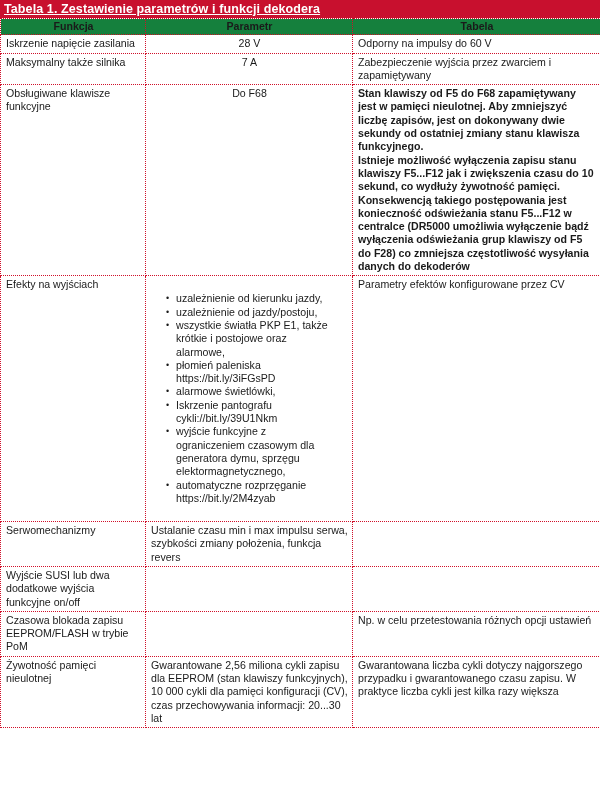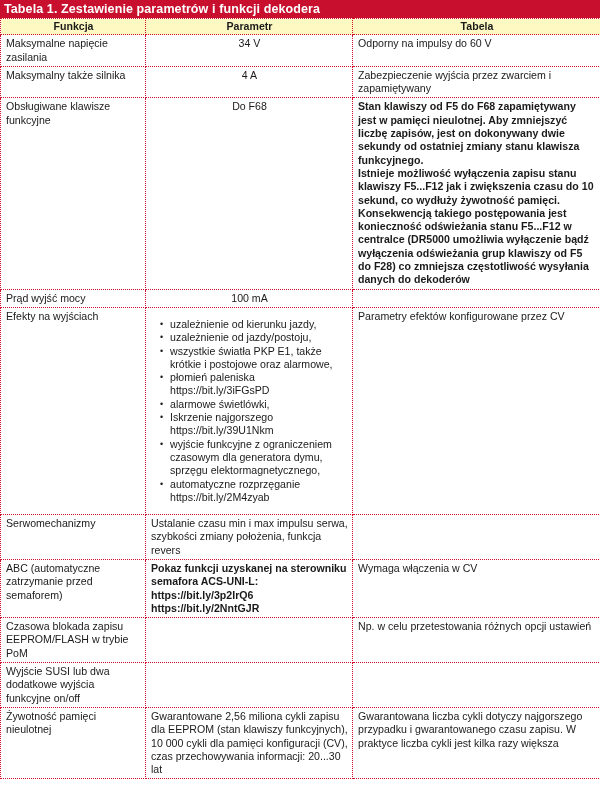--- a/index.html
+++ b/index.html
@@ -2,34 +2,35 @@
 <html><head>
 <meta charset="utf-8">
 <style>
   html, body { margin: 0; padding: 0; background: #ffffff; }
   body { width: 600px; height: 805px; overflow: hidden; font-family: "Liberation Sans", "DejaVu Sans", sans-serif; }
   .wrap { width: 600px; }
   .title {
     background: #c8102e; color: #ffffff; font-weight: bold; font-size: 12.5px;
     height: 18px; line-height: 18px; padding: 0 4px; box-sizing: border-box;
     letter-spacing: 0.1px;
+    text-decoration: underline;
   }
   table { border-collapse: collapse; width: 600px; table-layout: fixed; font-size: 10.6px; color: #1a1a1a; }
   col.c1 { width: 145px; }
   col.c2 { width: 207px; }
   col.c3 { width: 248px; }
   td, th {
     border: 1px dotted #d0102a;
     vertical-align: top;
     padding: 2px 4px 2px 5px;
     line-height: 13.3px;
   }
-  th { background: #fef9c3; font-weight: bold; text-align: center; height: 13px; padding-top: 1px; padding-bottom: 1px; }
+  th { background: #15803d; font-weight: bold; text-align: center; height: 13px; padding-top: 1px; padding-bottom: 1px; }
   td.center { text-align: center; }
-  ul.bullets { list-style: none; margin: 8px; padding: 0; }
+  ul.bullets { list-style: none; margin: 14px; padding: 0; }
   ul.bullets li { position: relative; padding-left: 11px; }
   ul.bullets li::before { content: "•"; position: absolute; left: 1px; top: 0; font-size: 9px; }
   .line { display: block; font-weight: bold; }
   td:first-child, th:first-child { border-left: 1px dotted #d0102a; }
 </style>
 </head>
 <body>
 
 <div class="wrap">
   <div class="title">Tabela 1. Zestawienie parametrów i funkcji dekodera</div>
@@ -42,91 +43,77 @@
     <thead>
       <tr>
         <th>Funkcja</th>
         <th>Parametr</th>
         <th>Tabela</th>
       </tr>
     </thead>
     <tbody>
 
       <tr>
-        <td>Maksymalne napięcie zasilania</td>
-        <td class="center">34 V</td>
+        <td>Iskrzenie napięcie zasilania</td>
+        <td class="center">28 V</td>
         <td>Odporny na impulsy do 60 V</td>
       </tr>
 
       <tr>
         <td>Maksymalny także silnika</td>
-        <td class="center">4 A</td>
+        <td class="center">7 A</td>
         <td>Zabezpieczenie wyjścia przez zwarciem i zapamiętywany</td>
       </tr>
 
       <tr>
         <td>Obsługiwane klawisze funkcyjne</td>
         <td class="center">Do F68</td>
         <td>
           <span class="line">Stan klawiszy od F5 do F68 zapamiętywany jest w pamięci nieulotnej. Aby zmniejszyć liczbę zapisów, jest on dokonywany dwie sekundy od ostatniej zmiany stanu klawisza funkcyjnego.</span>
           <span class="line">Istnieje możliwość wyłączenia zapisu stanu klawiszy F5...F12 jak i zwiększenia czasu do 10 sekund, co wydłuży żywotność pamięci. Konsekwencją takiego postępowania jest konieczność odświeżania stanu F5...F12 w centralce (DR5000 umożliwia wyłączenie bądź wyłączenia odświeżania grup klawiszy od F5 do F28) co zmniejsza częstotliwość wysyłania danych do dekoderów</span>
         </td>
       </tr>
 
-      <tr>
-        <td>Prąd wyjść mocy</td>
-        <td class="center">100 mA</td>
-        <td></td>
-      </tr>
 
 
 
       <tr>
         <td>Efekty na wyjściach</td>
         <td>
           <ul class="bullets">
             <li>uzależnienie od kierunku jazdy,</li>
             <li>uzależnienie od jazdy/postoju,</li>
             <li>wszystkie światła PKP E1, także krótkie i postojowe oraz alarmowe,</li>
             <li>płomień paleniska https://bit.ly/3iFGsPD</li>
             <li>alarmowe świetlówki,</li>
-            <li>Iskrzenie najgorszego https://bit.ly/39U1Nkm</li>
+            <li>Iskrzenie pantografu cykli://bit.ly/39U1Nkm</li>
             <li>wyjście funkcyjne z ograniczeniem czasowym dla generatora dymu, sprzęgu elektormagnetycznego,</li>
             <li>automatyczne rozprzęganie https://bit.ly/2M4zyab</li>
           </ul>
         </td>
         <td>Parametry efektów konfigurowane przez CV</td>
       </tr>
 
       <tr>
         <td>Serwomechanizmy</td>
         <td>Ustalanie czasu min i max impulsu serwa, szybkości zmiany położenia, funkcja revers</td>
         <td></td>
       </tr>
 
+
       <tr>
-        <td>ABC (automatyczne zatrzymanie przed semaforem)</td>
-        <td>
-          <span class="line">Pokaz funkcji uzyskanej na sterowniku semafora ACS-UNI-L:</span>
-          <span class="line">https://bit.ly/3p2IrQ6</span>
-          <span class="line">https://bit.ly/2NntGJR</span>
-        </td>
-        <td>Wymaga włączenia w CV</td>
+        <td>Wyjście SUSI lub dwa dodatkowe wyjścia funkcyjne on/off</td>
+        <td></td>
+        <td></td>
       </tr>
 
       <tr>
         <td>Czasowa blokada zapisu EEPROM/FLASH w trybie PoM</td>
         <td></td>
         <td>Np. w celu przetestowania różnych opcji ustawień</td>
-      </tr>
-
-      <tr>
-        <td>Wyjście SUSI lub dwa dodatkowe wyjścia funkcyjne on/off</td>
-        <td></td>
-        <td></td>
       </tr>
 
       <tr>
         <td>Żywotność pamięci nieulotnej</td>
         <td>Gwarantowane 2,56 miliona cykli zapisu dla EEPROM (stan klawiszy funkcyjnych), 10 000 cykli dla pamięci konfiguracji (CV), czas przechowywania informacji: 20...30 lat</td>
         <td>Gwarantowana liczba cykli dotyczy najgorszego przypadku i gwarantowanego czasu zapisu. W praktyce liczba cykli jest kilka razy większa</td>
       </tr>
 
     </tbody>
   </table>

